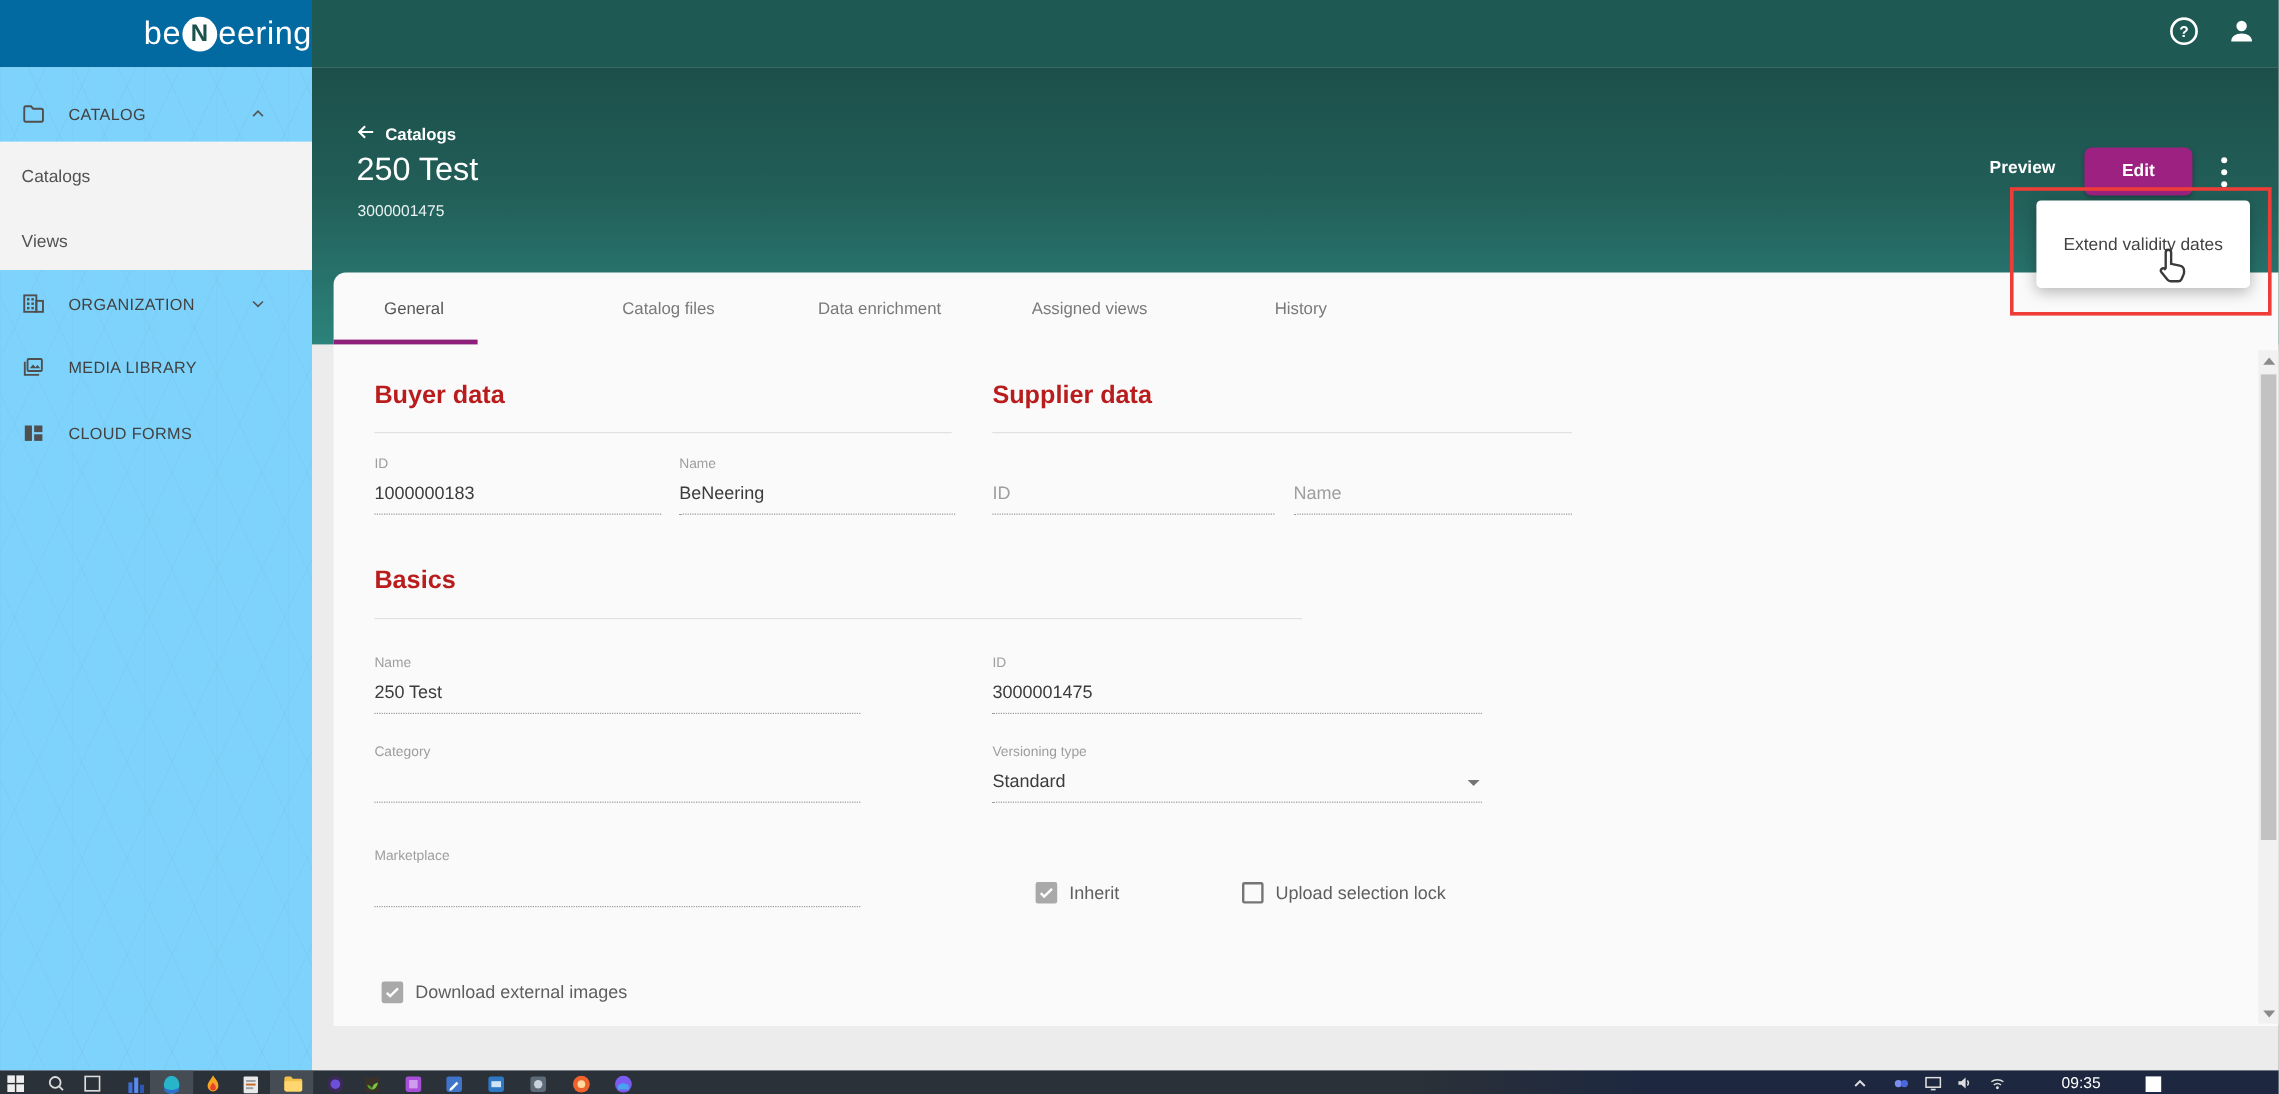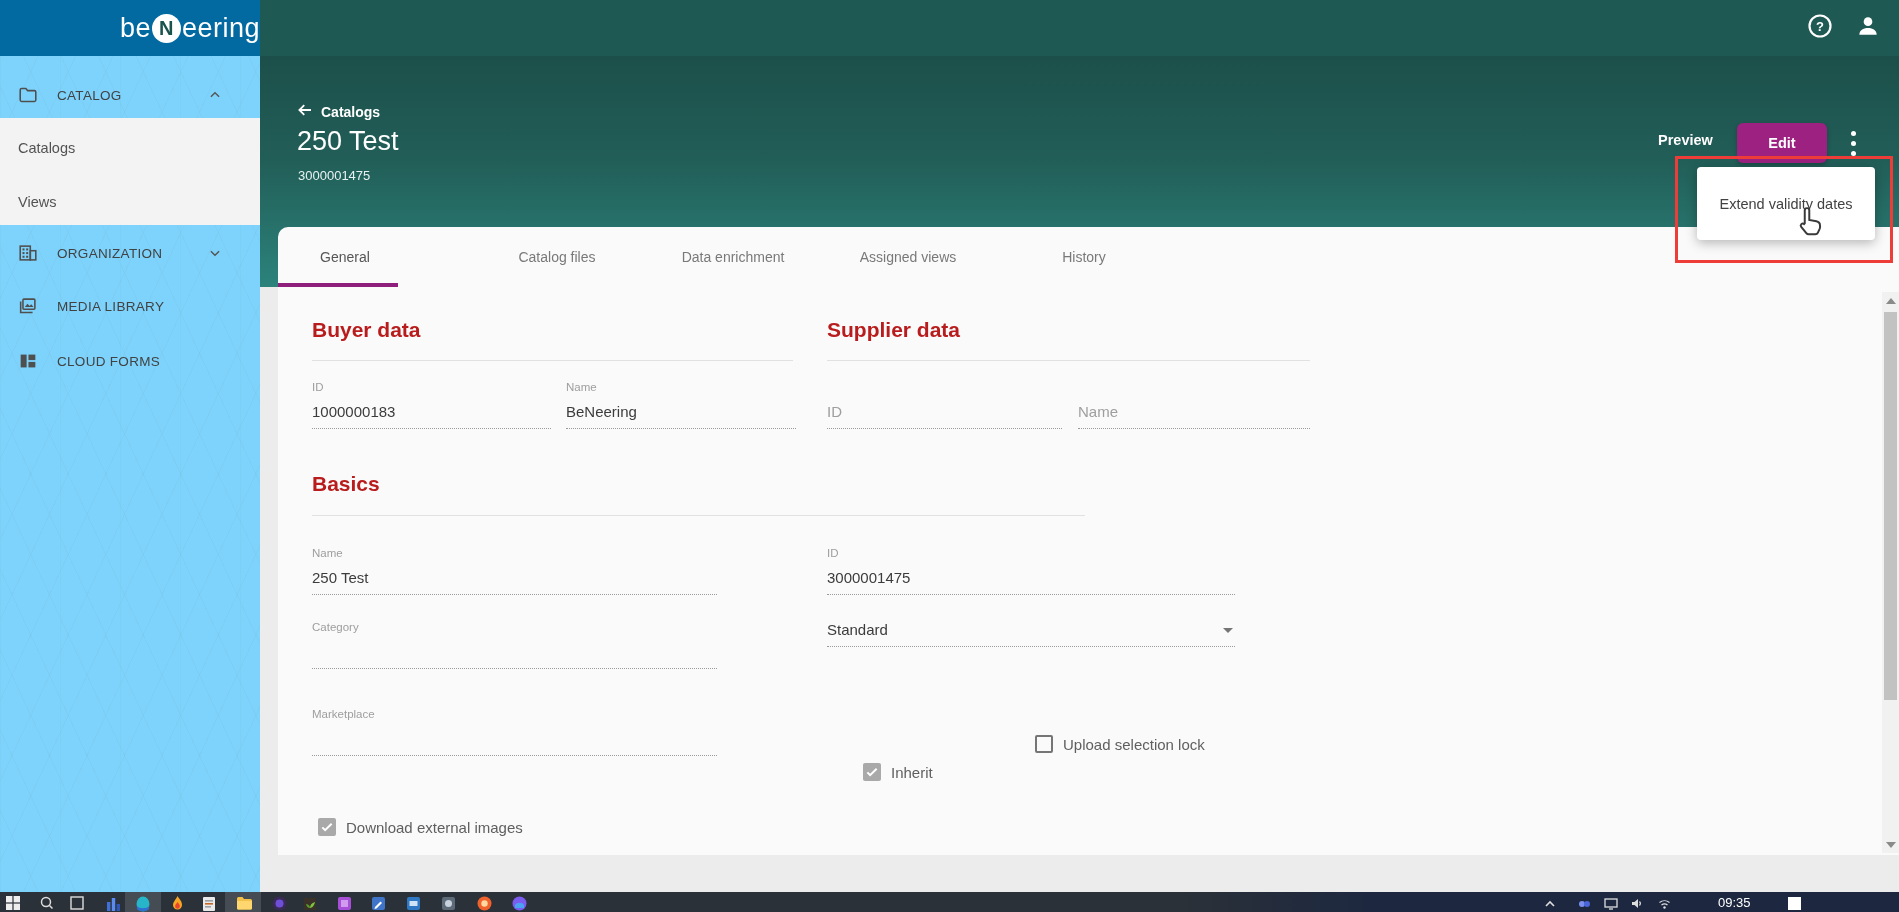--- a/index.html
+++ b/index.html
@@ -231,29 +231,30 @@
     <div class="field" style="left:549px;top:315px;width:408px;">
       <div class="flabel">ID</div>
       <div class="fvalue">3000001475</div>
     </div>
 
     <div class="field" style="left:34px;top:389px;width:405px;">
       <div class="flabel">Category</div>
       <div class="fvalue"></div>
     </div>
     <div class="field" style="left:549px;top:389px;width:408px;">
+      <div class="flabel">Versioning type</div>
       <div class="fvalue"><span>Standard</span><span class="fcaret"></span></div>
     </div>
 
     <div class="field" style="left:34px;top:476px;width:405px;">
       <div class="flabel">Marketplace</div>
       <div class="fvalue"></div>
     </div>
 
-    <div class="cbrow" style="left:557px;top:536px;padding-left:28px;">
+    <div class="cbrow" style="left:557px;top:508px;padding-left:28px;">
       <span class="cbox checked">
         <svg width="16" height="16" viewBox="0 0 24 24">
             <path d="M5 12.5l4.2 4.2L19 7" fill="none" stroke="#fff" stroke-width="3"></path>
           </svg>
       </span>
       <span class="cblabel">Inherit</span>
     </div>
     <div class="cbrow" style="left:757px;top:508px;">
       <span class="cbox unchecked"></span>
       <span class="cblabel">Upload selection lock</span>

